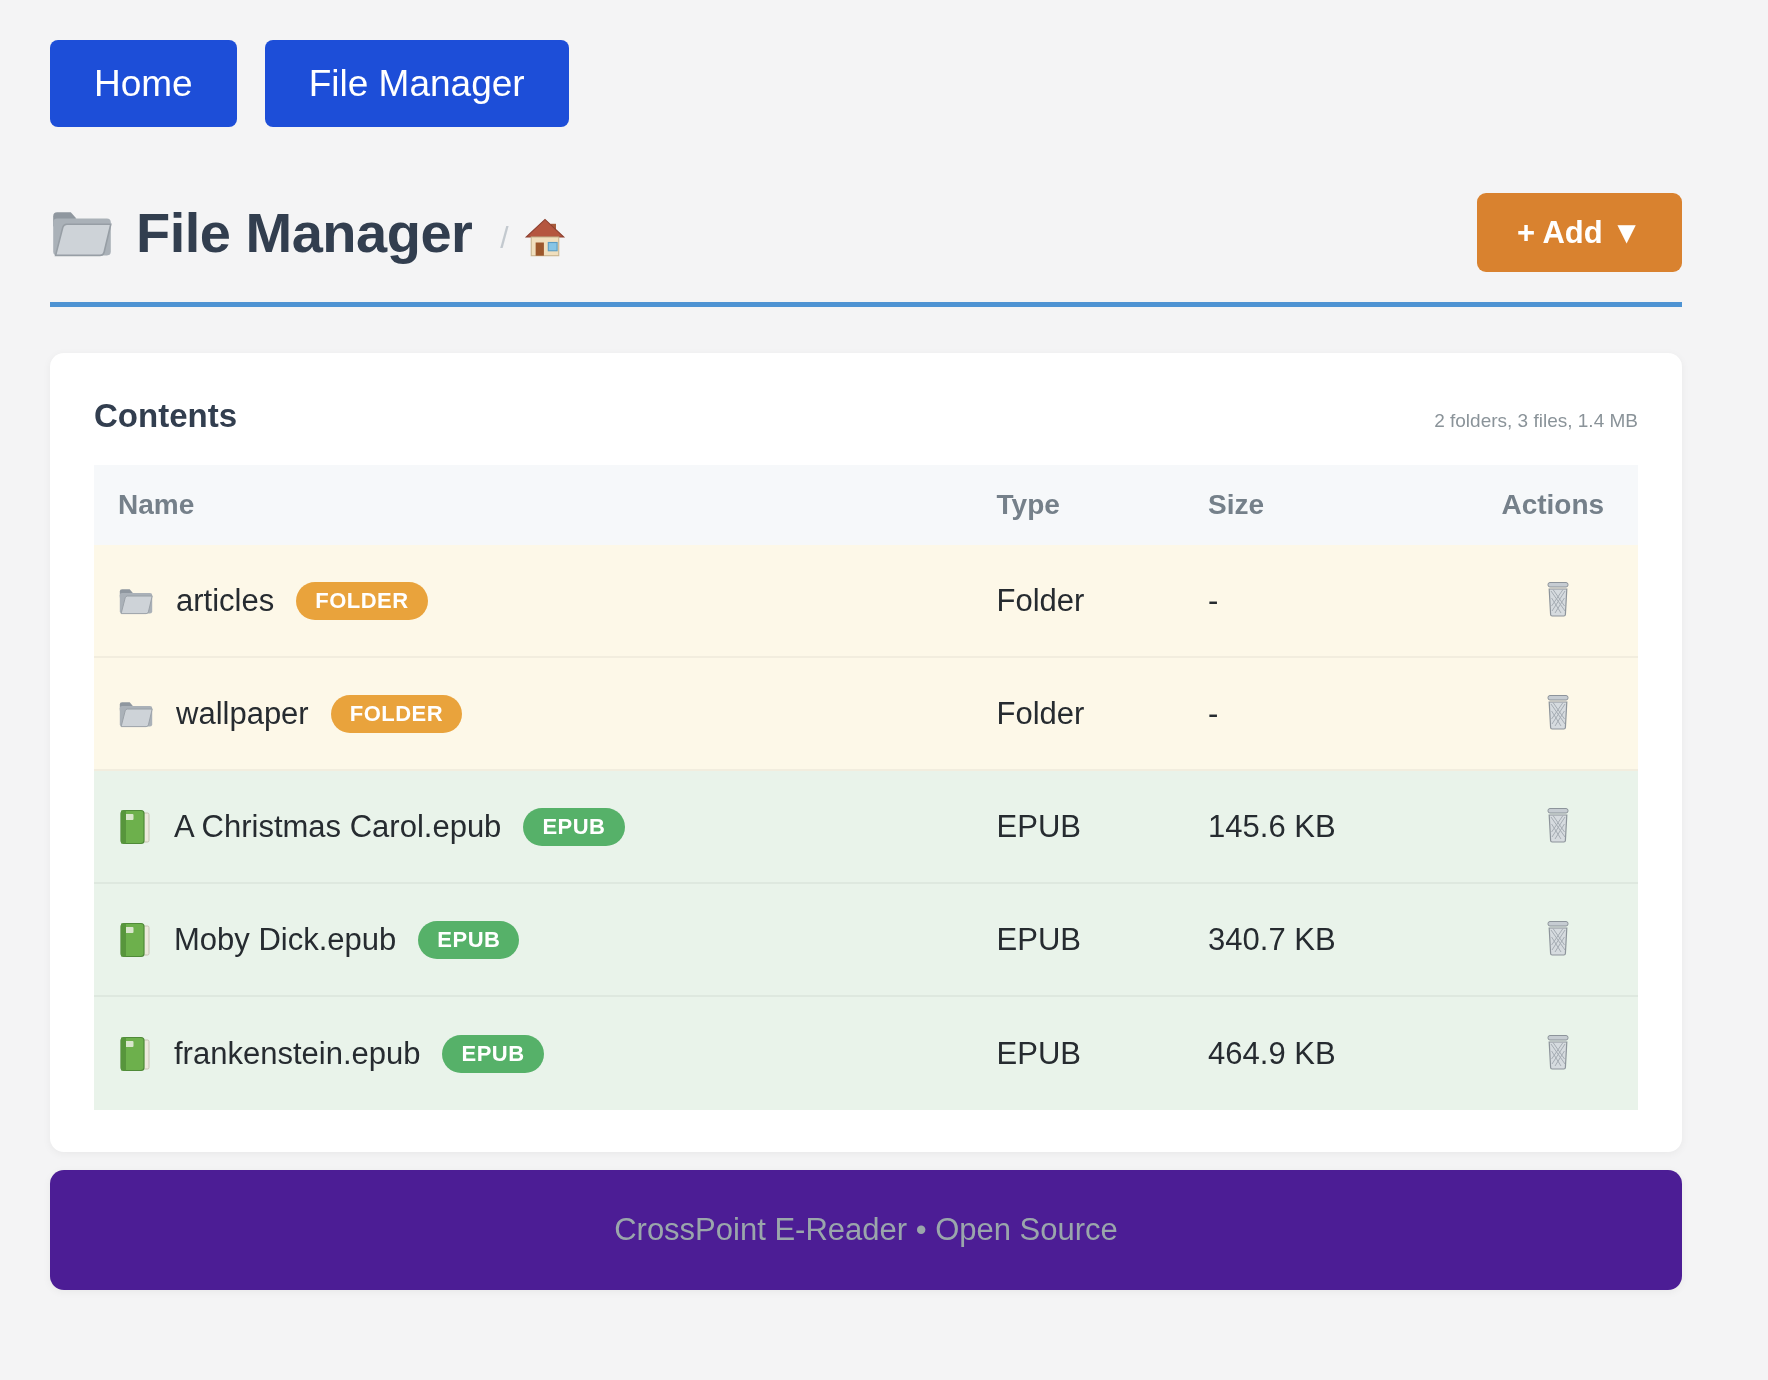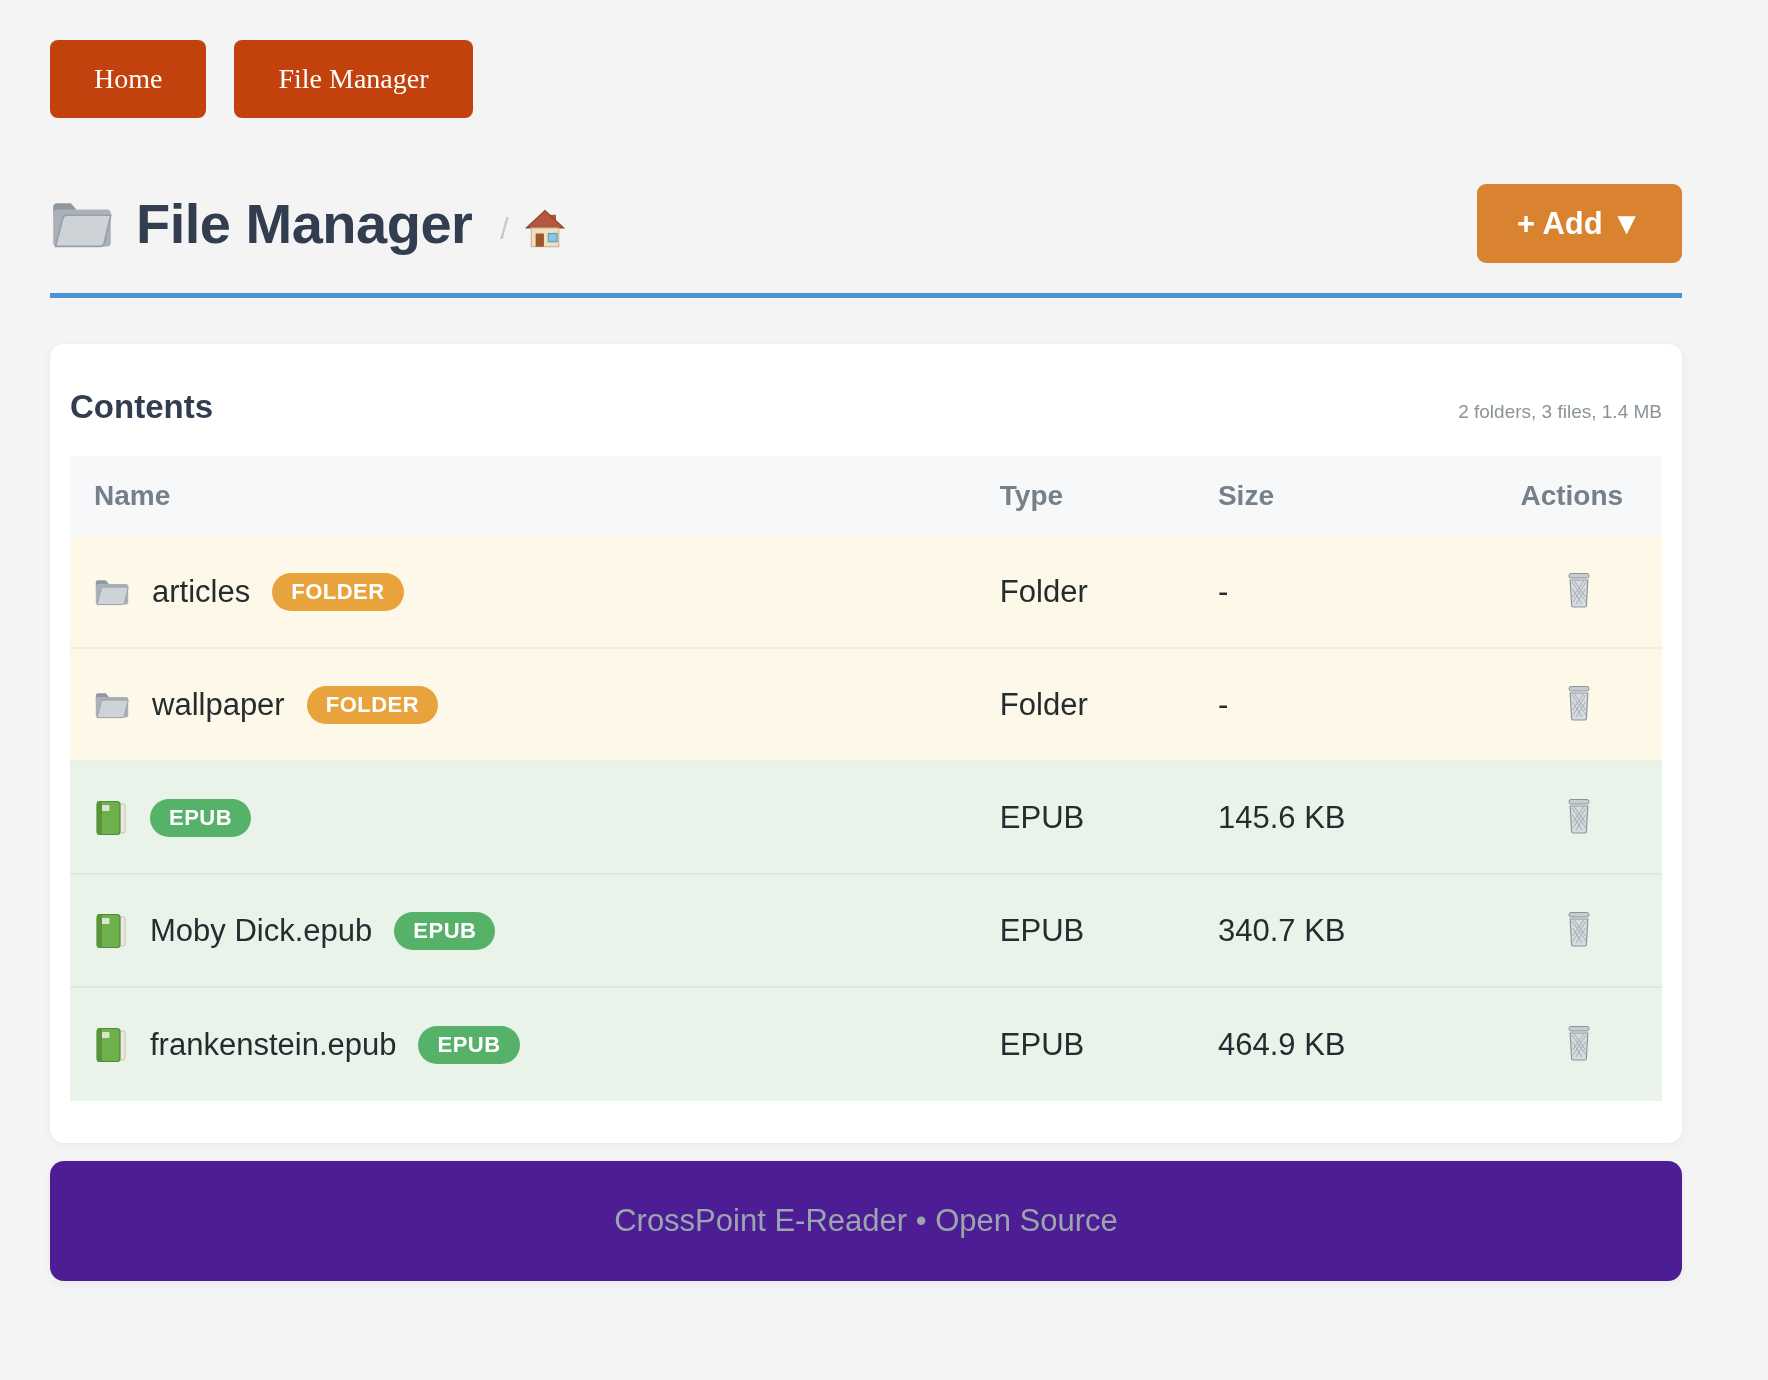--- a/index.html
+++ b/index.html
@@ -8,22 +8,22 @@
     height: 1380px;
     background: #f4f4f5;
     font-family: "Liberation Sans", "DejaVu Sans", sans-serif;
     color: #262b30;
   }
   .page { width: 1768px; height: 1380px; padding: 40px 86px 0 50px; }
 
   
   .nav { display: flex; gap: 28px; }
   .nav-btn {
-    background: #c2410c; color: #ffffff; border: none; cursor: pointer;
-    font-family: Liberation Serif, serif; font-size: 28px; line-height: 1;
+    background: #1d4ed8; color: #ffffff; border: none; cursor: pointer;
+    font-family: Liberation Sans, sans-serif; font-size: 37px; line-height: 1;
     padding: 25px 44px; border-radius: 8px;
   }
 
   
   .title-row {
     margin-top: 66px;
     display: flex; align-items: center; justify-content: space-between;
   }
   .title-left { display: flex; align-items: center; }
   .title-left svg.folder-lg { width: 64px; height: 54px; margin-right: 22px; }
@@ -35,21 +35,21 @@
     font-family: inherit; font-size: 31px; font-weight: 700; line-height: 1;
     padding: 24px 40px; border-radius: 9px;
   }
 
   .rule { border: none; border-top: 5px solid #4e93d3; margin-top: 30px; }
 
   
   .card {
     background: #ffffff; border-radius: 14px;
     box-shadow: 0 2px 8px rgba(0,0,0,0.05);
-    margin-top: 46px; padding: 44px 20px 42px;
+    margin-top: 46px; padding: 44px 44px 42px;
   }
   .card-head { display: flex; align-items: baseline; justify-content: space-between; }
   .card-title { font-size: 33px; font-weight: 700; color: #323e4f; }
   .card-summary { font-size: 19px; color: #8a9399; }
 
   .table { margin-top: 30px; width: 100%; }
   .trow { display: grid; grid-template-columns: 56.9% 13.7% 19% 10.4%; align-items: center; }
   .thead {
     background: #f6f8fa; color: #75808a; font-weight: 700; font-size: 28px;
     height: 80px;
@@ -188,20 +188,21 @@
               </svg>
           </button>
         </div>
       </div>
 
       <div class="trow data row-epub">
         <div class="cell name-cell">
           <svg width="34" height="36" viewBox="0 0 34 36">
               <use href="#ico-book"></use>
             </svg>
+          <span class="file-name">A Christmas Carol.epub</span>
           <span class="badge badge-epub">EPUB</span>
         </div>
         <div class="cell">EPUB</div>
         <div class="cell">145.6 KB</div>
         <div class="cell actions-cell">
           <button class="trash-btn">
             <svg width="30" height="37" viewBox="0 0 30 37">
                 <use href="#ico-trash"></use>
               </svg>
           </button>

